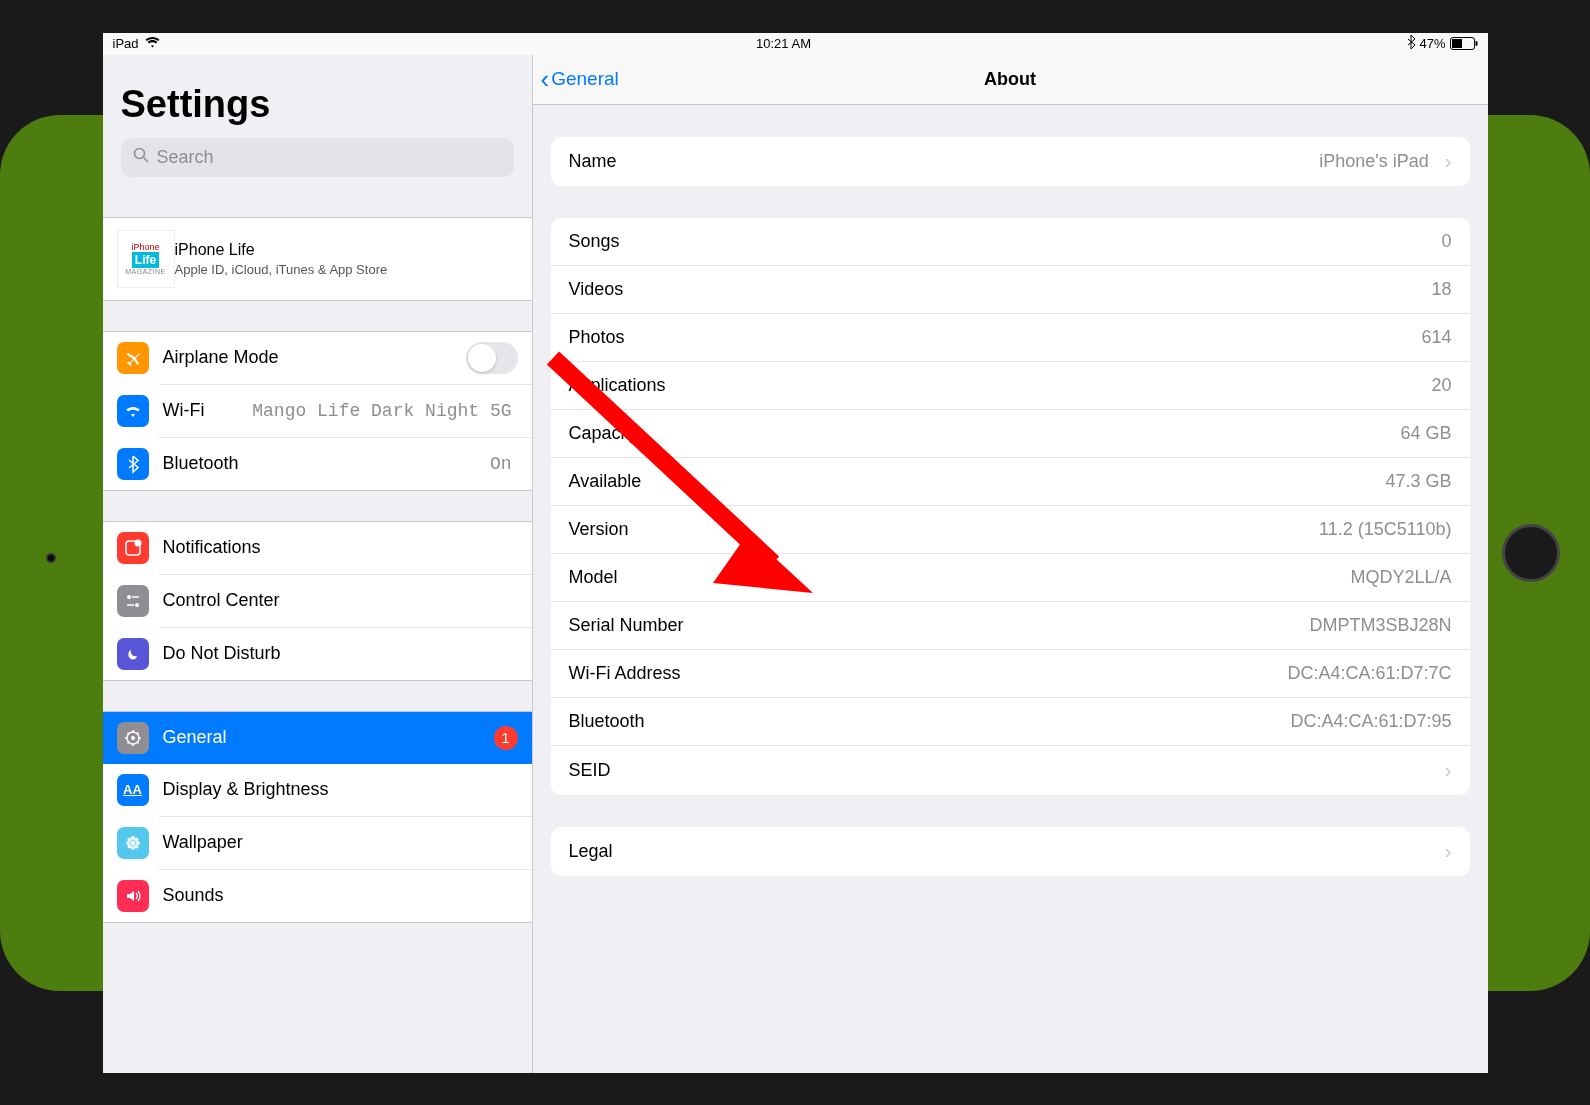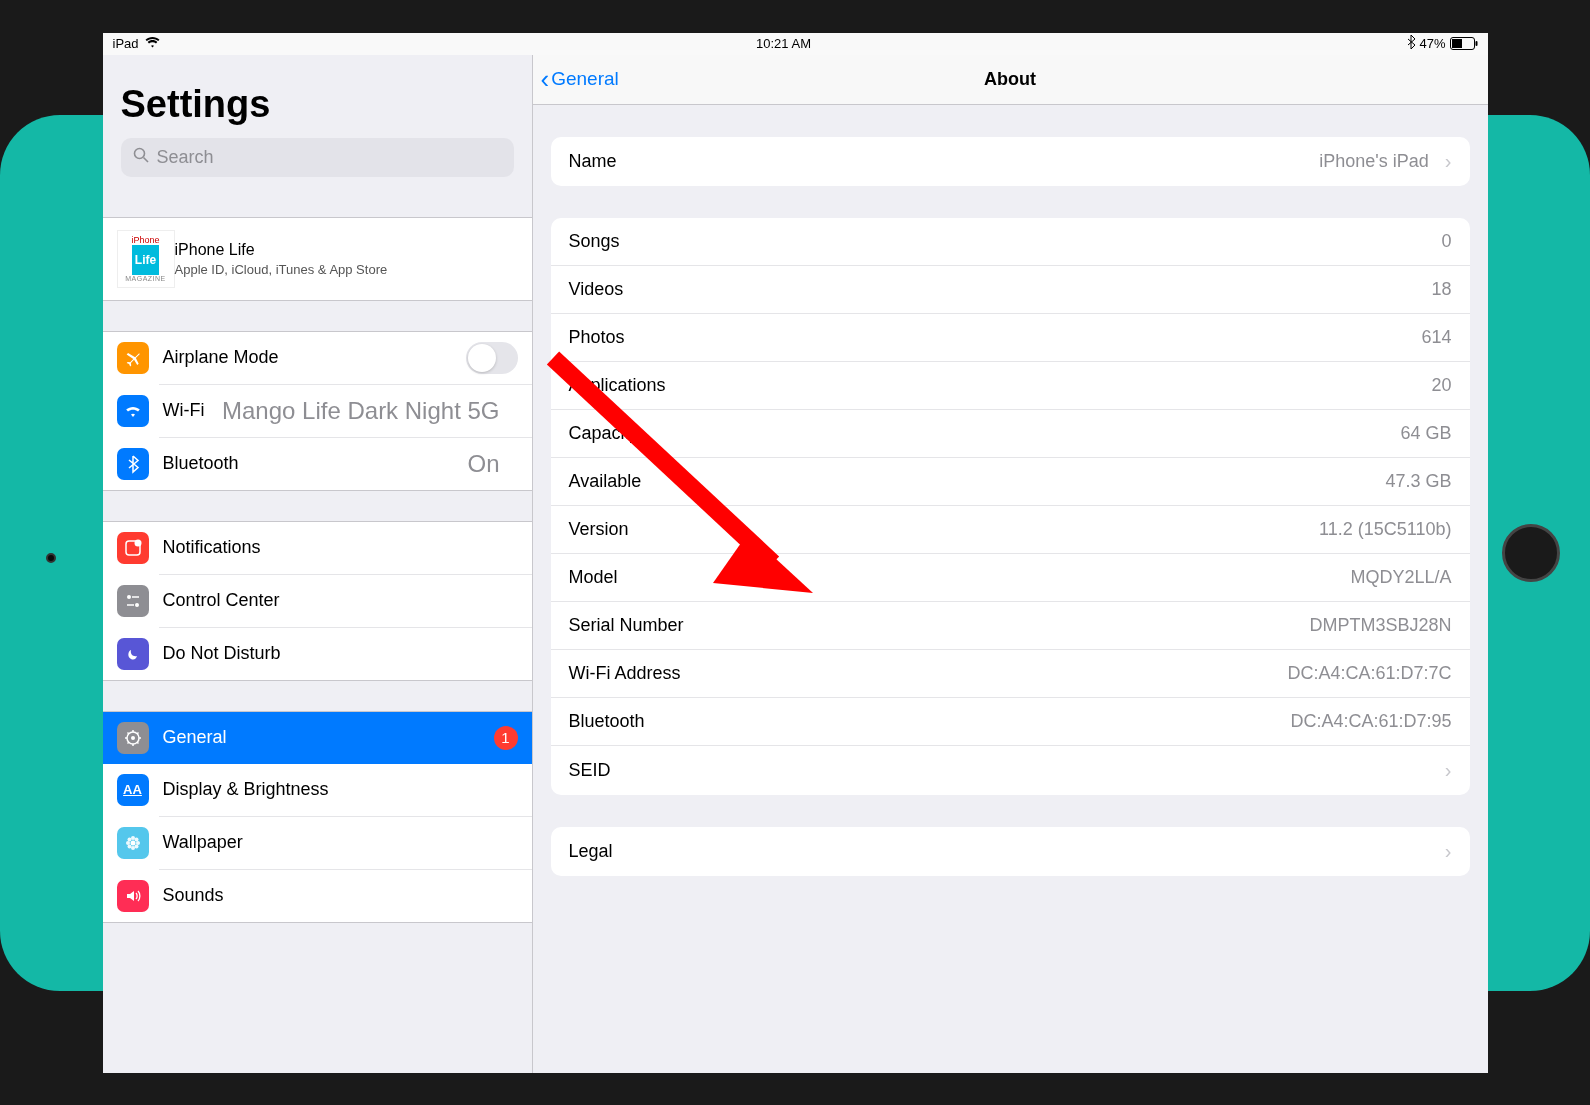--- a/index.html
+++ b/index.html
@@ -7,21 +7,21 @@
       background: #1a1a1a;
       display: flex;
       align-items: center;
       justify-content: center;
       min-height: 100vh;
       font-family: -apple-system, BlinkMacSystemFont, "Helvetica Neue", sans-serif;
     }
     .ipad-frame {
       width: 1590px;
       height: 876px;
-      background: #14b8a6;
+      background: #4d7c0f;
       border-radius: 60px;
       padding: 30px 100px;
       position: relative;
       display: flex;
       align-items: center;
       justify-content: center;
     }
     .camera {
       position: absolute;
       left: 46px;
@@ -123,23 +123,24 @@
       flex-shrink: 0;
       text-decoration: underline;
     }
     .row-label {
       font-size: 18px;
       color: #000;
       margin-left: 14px;
       flex: 1;
     }
     .row-value {
-      font-size: 24px;
+      font-size: 18px;
       color: #8e8e93;
-      margin-right: 18px;
+      margin-right: 6px;
+      font-family: Liberation Mono, monospace;
     }
     .toggle {
       width: 52px;
       height: 32px;
       background: #e5e5ea;
       border-radius: 16px;
       position: relative;
     }
     .toggle::after {
       content: "";
@@ -283,21 +284,21 @@
                 </svg>
             </span>
             <span>Search</span>
           </div>
         </div>
 
         <div class="sidebar-group">
           <div class="account-row">
             <div class="account-avatar">
               <div style="color:#c00;font-weight:500">iPhone</div>
-              <div style="background:#0bd;color:#fff;padding:8px 3px;font-weight:700;font-size:12px">Life</div>
+              <div style="background:#0bd;color:#fff;padding:1px 3px;font-weight:700;font-size:12px">Life</div>
               <div style="color:#888;font-size:7px;letter-spacing:0.5px">MAGAZINE</div>
             </div>
             <div class="account-texts">
               <div class="an">iPhone Life</div>
               <div class="as">Apple ID, iCloud, iTunes &amp; App Store</div>
             </div>
           </div>
         </div>
 
         <div class="sidebar-group" id="g1">

